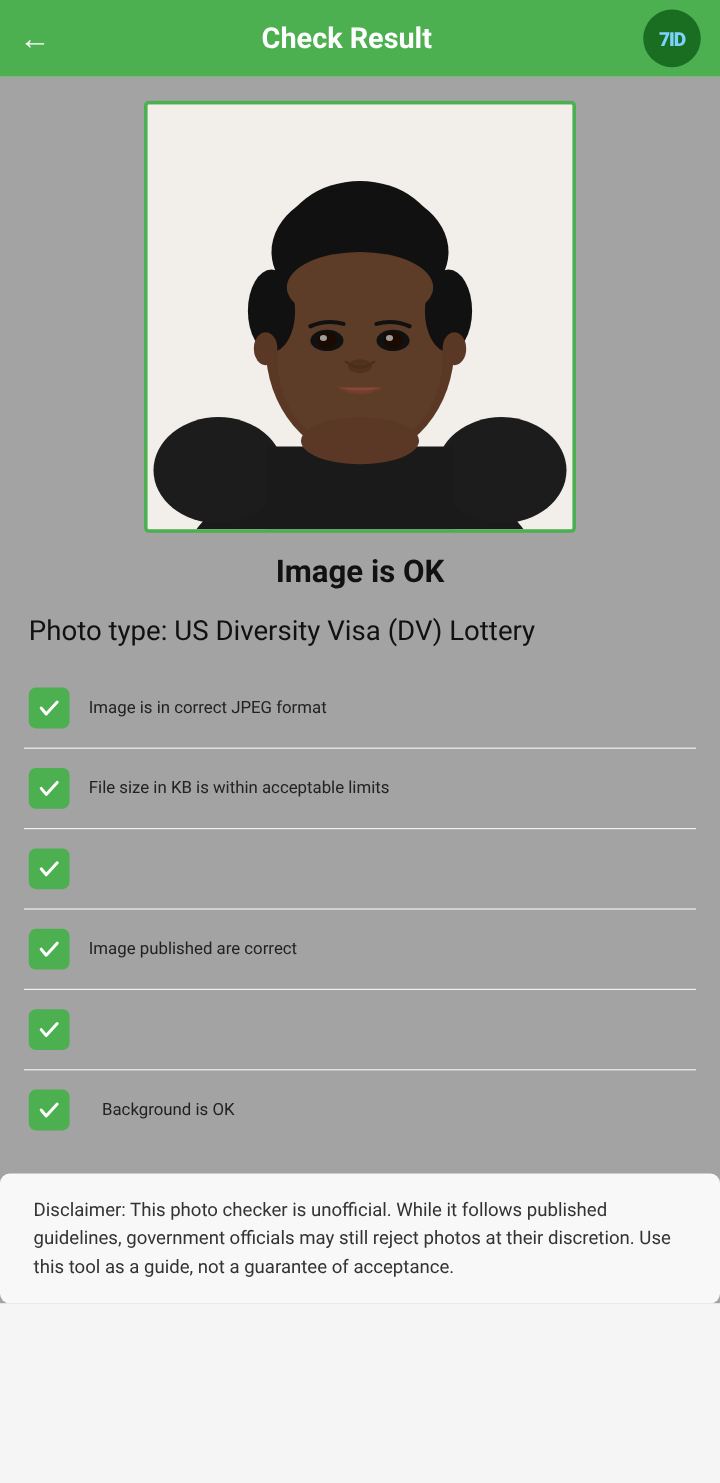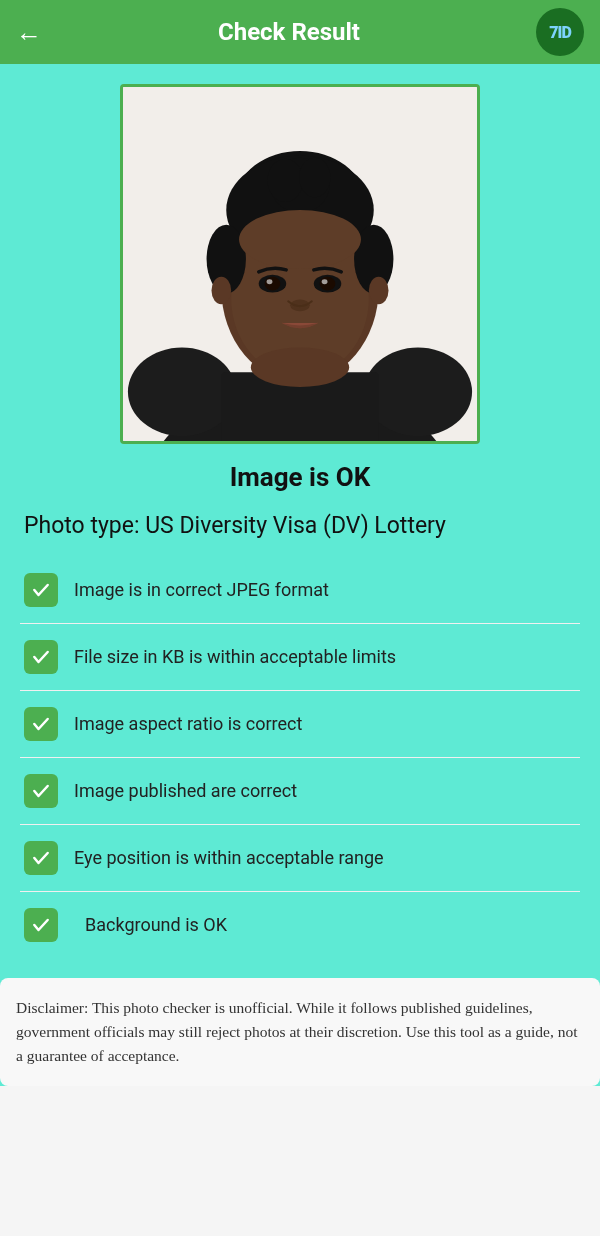--- a/index.html
+++ b/index.html
@@ -43,21 +43,21 @@
       align-items: center;
       justify-content: center;
       color: #7dd3fc;
       font-weight: 900;
       font-size: 16px;
       letter-spacing: -1px;
     }
 
     
     .content {
-      background: #5eead4;
+      background: #a3a3a3;
       padding: 20px 20px 0 20px;
     }
 
     
     .photo-container {
       display: flex;
       justify-content: center;
       margin-bottom: 18px;
     }
     .photo-frame {
@@ -119,33 +119,32 @@
       display: flex;
       align-items: center;
       justify-content: center;
       flex-shrink: 0;
     }
     .check-icon svg {
       width: 20px;
       height: 20px;
     }
     .checklist-label {
-      font-size: 18px;
+      font-size: 14px;
       color: #222;
       line-height: 1.3;
     }
 
     
     .disclaimer {
       background: #f8f8f8;
       border-radius: 8px;
-      padding: 18px 16px;
+      padding: 18px 28px;
       margin: 0 -20px;
       margin-top: 0;
-      font-family: Liberation Serif, serif;
     }
     .disclaimer-text {
       font-size: 15.5px;
       color: #333;
       line-height: 1.55;
     }
   </style>
 </head>
 <body>
 
@@ -236,37 +235,35 @@
     </svg>
         </div>
         <span class="checklist-label">File size in KB is within acceptable limits</span>
       </li>
       <li class="checklist-item">
         <div class="check-icon">
           <svg viewBox="0 0 24 24" fill="none" xmlns="http://www.w3.org/2000/svg">
       <polyline points="4,12 9,18 20,6" stroke="white" stroke-width="3" stroke-linecap="round" stroke-linejoin="round"></polyline>
     </svg>
         </div>
-        <span class="checklist-label">Image aspect ratio is correct</span>
       </li>
       <li class="checklist-item">
         <div class="check-icon">
           <svg viewBox="0 0 24 24" fill="none" xmlns="http://www.w3.org/2000/svg">
       <polyline points="4,12 9,18 20,6" stroke="white" stroke-width="3" stroke-linecap="round" stroke-linejoin="round"></polyline>
     </svg>
         </div>
         <span class="checklist-label">Image published are correct</span>
       </li>
       <li class="checklist-item">
         <div class="check-icon">
           <svg viewBox="0 0 24 24" fill="none" xmlns="http://www.w3.org/2000/svg">
       <polyline points="4,12 9,18 20,6" stroke="white" stroke-width="3" stroke-linecap="round" stroke-linejoin="round"></polyline>
     </svg>
         </div>
-        <span class="checklist-label">Eye position is within acceptable range</span>
       </li>
       <li class="checklist-item">
         <div class="check-icon">
           <svg viewBox="0 0 24 24" fill="none" xmlns="http://www.w3.org/2000/svg">
       <polyline points="4,12 9,18 20,6" stroke="white" stroke-width="3" stroke-linecap="round" stroke-linejoin="round"></polyline>
     </svg>
         </div>
         <span class="checklist-label">Background is OK</span>
       </li>
     </ul>

